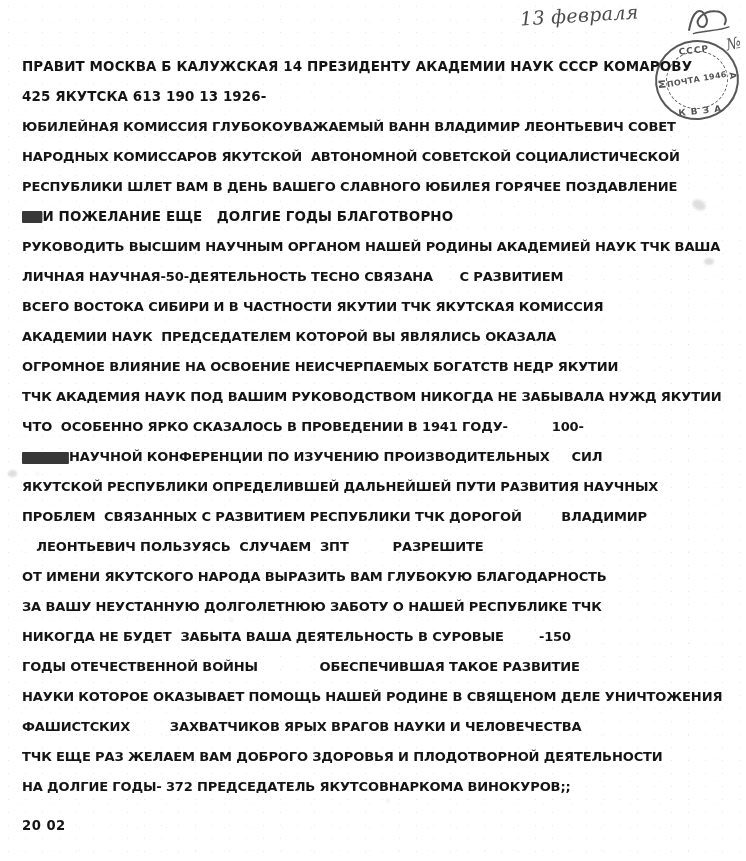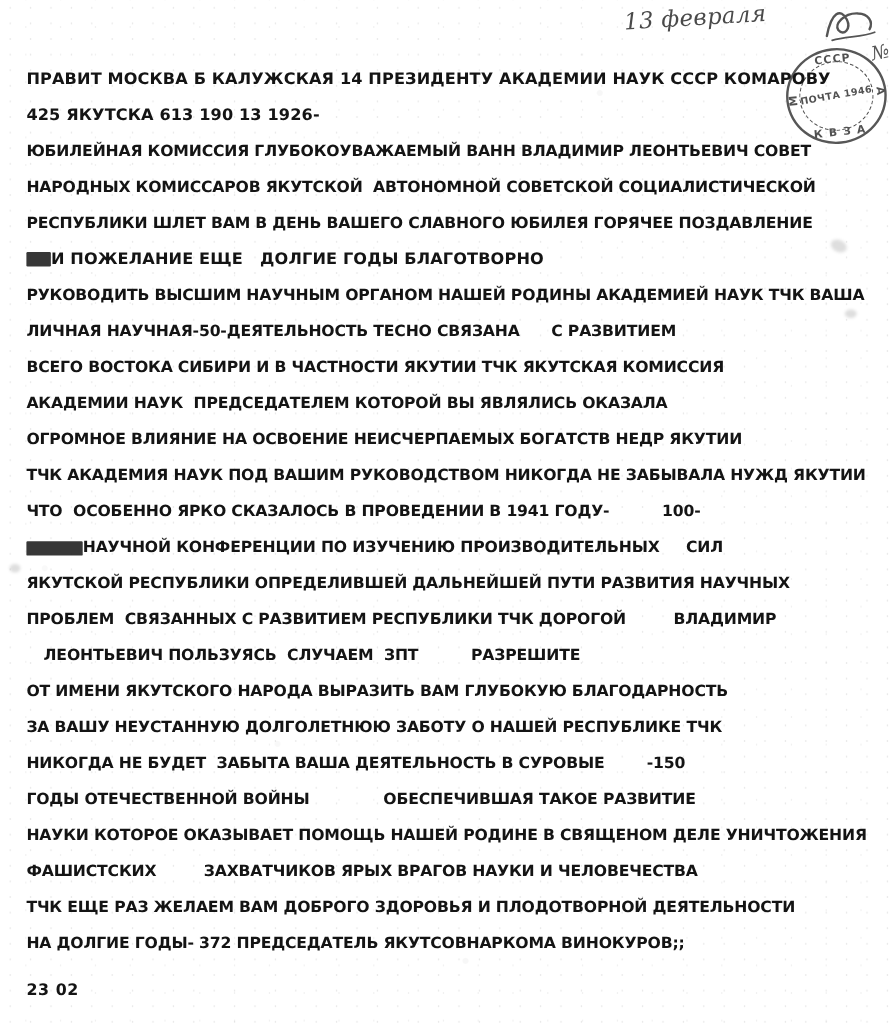--- a/index.html
+++ b/index.html
@@ -224,15 +224,15 @@
     <div class="tg-line tight">ОТ ИМЕНИ ЯКУТСКОГО НАРОДА ВЫРАЗИТЬ ВАМ ГЛУБОКУЮ БЛАГОДАРНОСТЬ</div>
     <div class="tg-line tight">ЗА ВАШУ НЕУСТАННУЮ ДОЛГОЛЕТНЮЮ ЗАБОТУ О НАШЕЙ РЕСПУБЛИКЕ ТЧК</div>
     <div class="tg-line tight">НИКОГДА НЕ БУДЕТ  ЗАБЫТА ВАША ДЕЯТЕЛЬНОСТЬ В СУРОВЫЕ        -150</div>
     <div class="tg-line tight">ГОДЫ ОТЕЧЕСТВЕННОЙ ВОЙНЫ              ОБЕСПЕЧИВШАЯ ТАКОЕ РАЗВИТИЕ</div>
     <div class="tg-line tight">НАУКИ КОТОРОЕ ОКАЗЫВАЕТ ПОМОЩЬ НАШЕЙ РОДИНЕ В СВЯЩЕНОМ ДЕЛЕ УНИЧТОЖЕНИЯ</div>
     <div class="tg-line tight">ФАШИСТСКИХ         ЗАХВАТЧИКОВ ЯРЫХ ВРАГОВ НАУКИ И ЧЕЛОВЕЧЕСТВА</div>
     <div class="tg-line tight">ТЧК ЕЩЕ РАЗ ЖЕЛАЕМ ВАМ ДОБРОГО ЗДОРОВЬЯ И ПЛОДОТВОРНОЙ ДЕЯТЕЛЬНОСТИ</div>
     <div class="tg-line tight">НА ДОЛГИЕ ГОДЫ- 372 ПРЕДСЕДАТЕЛЬ ЯКУТСОВНАРКОМА ВИНОКУРОВ;;</div>
   </div>
 
-  <div id="footer-line">23 02</div>
+  <div id="footer-line">20 02</div>
 
 </div>
 
 </body></html>

